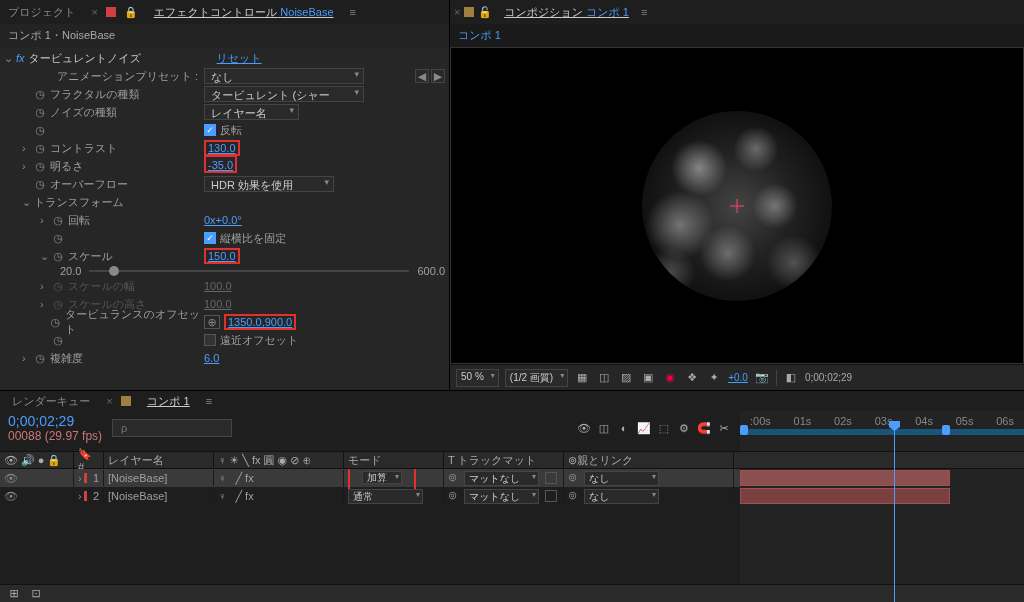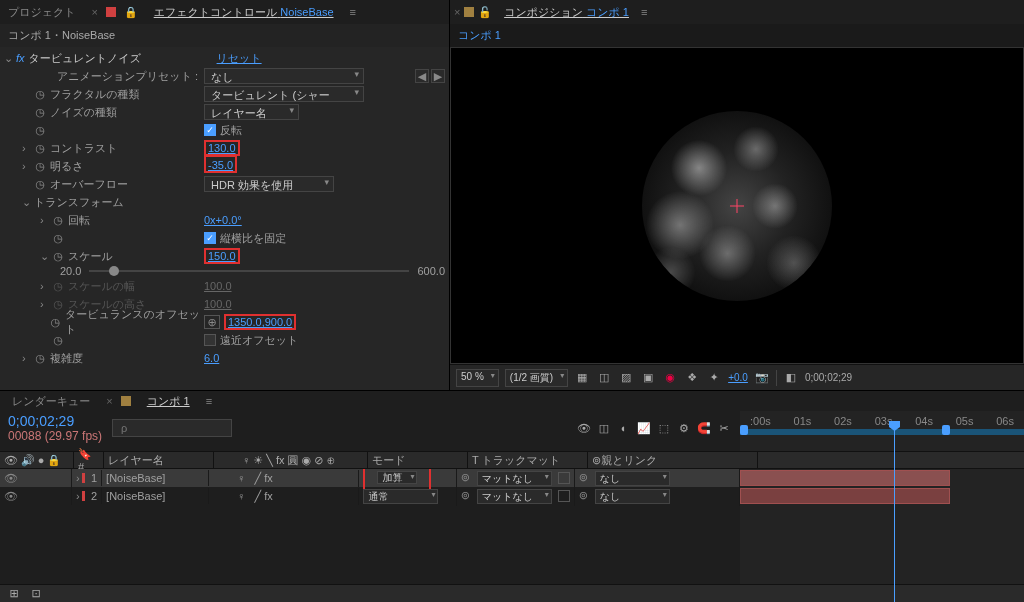--- a/index.html
+++ b/index.html
@@ -75,21 +75,21 @@
 .cti { position: absolute; top: 14px; left: 154px; width: 1px; height: 200px; background: #4a9eff; }
 .cti::before { content: ''; position: absolute; top: -4px; left: -5px; width: 11px; height: 10px; background: #4a9eff; clip-path: polygon(0 0, 100% 0, 100% 60%, 50% 100%, 0 60%); }
 .workarea-end { position: absolute; top: 14px; left: 202px; width: 8px; height: 10px; background: #4a9eff; border-radius: 2px; }
 .workarea-start { position: absolute; top: 14px; left: 0px; width: 8px; height: 10px; background: #4a9eff; border-radius: 2px; }
 
 .layer-columns { display: flex; height: 18px; background: #2a2a2a; border-top: 1px solid #111; border-bottom: 1px solid #111; }
 .col { padding: 2px 4px; border-right: 1px solid #111; display: flex; align-items: center; color: #aaa; }
 .col-av { width: 74px; }
 .col-idx { width: 30px; justify-content: center; }
 .col-name { width: 110px; }
-.col-sw { width: 130px; margin-left: 24px; }
+.col-sw { width: 130px; }
 .col-mode { width: 100px; }
 .col-tm { width: 120px; }
 .col-parent { width: 170px; }
 .layer-rows { flex: 1; overflow: hidden; display: flex; }
 .layer-left { width: 740px; }
 .layer-row { display: flex; height: 18px; align-items: center; }
 .layer-row.selected { background: #3a3a3a; }
 .lr-cell { padding: 2px 4px; border-right: 1px solid #1a1a1a; display: flex; align-items: center; gap: 2px; }
 .eye-icon { width: 14px; height: 14px; display: flex; align-items: center; justify-content: center; color: #888; }
 .color-chip { width: 10px; height: 10px; background: #d04040; }

